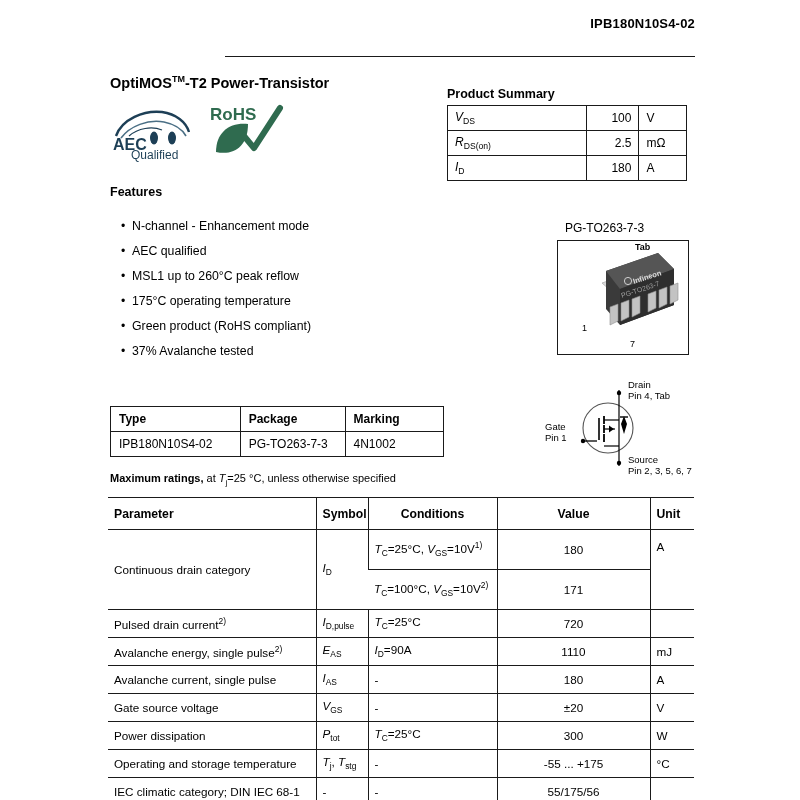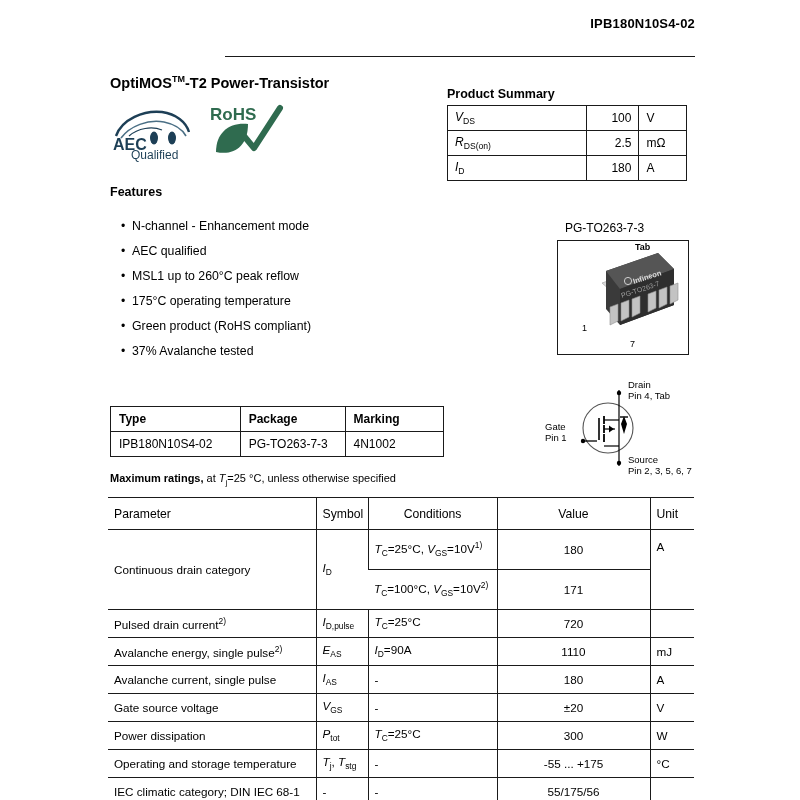--- a/index.html
+++ b/index.html
@@ -187,21 +187,21 @@
     border-bottom: 1.1px solid #1a1a1a;
     padding: 0 6px;
     vertical-align: middle;
     text-align: left;
     font-weight: normal;
     height: 27px;
   }
   table.mr thead th {
     border-top: 1.6px solid #1a1a1a;
     border-bottom: 1.6px solid #1a1a1a;
-    font-weight: normal;
+    font-weight: bold;
     height: 31px;
     font-size: 12.2px;
   }
   table.mr th.c-unit-h, table.mr td.unit-cell { border-right: none; }
   table.mr th:first-child, table.mr td:first-child { border-left: none; }
   table.mr .ctr { text-align: center; }
   table.mr tr.thick-top > td { border-top: 1.6px solid #1a1a1a; }
   table.mr td.tall { height: 39px; }
   table.mr td.noline { border-bottom: none; }
 </style>

